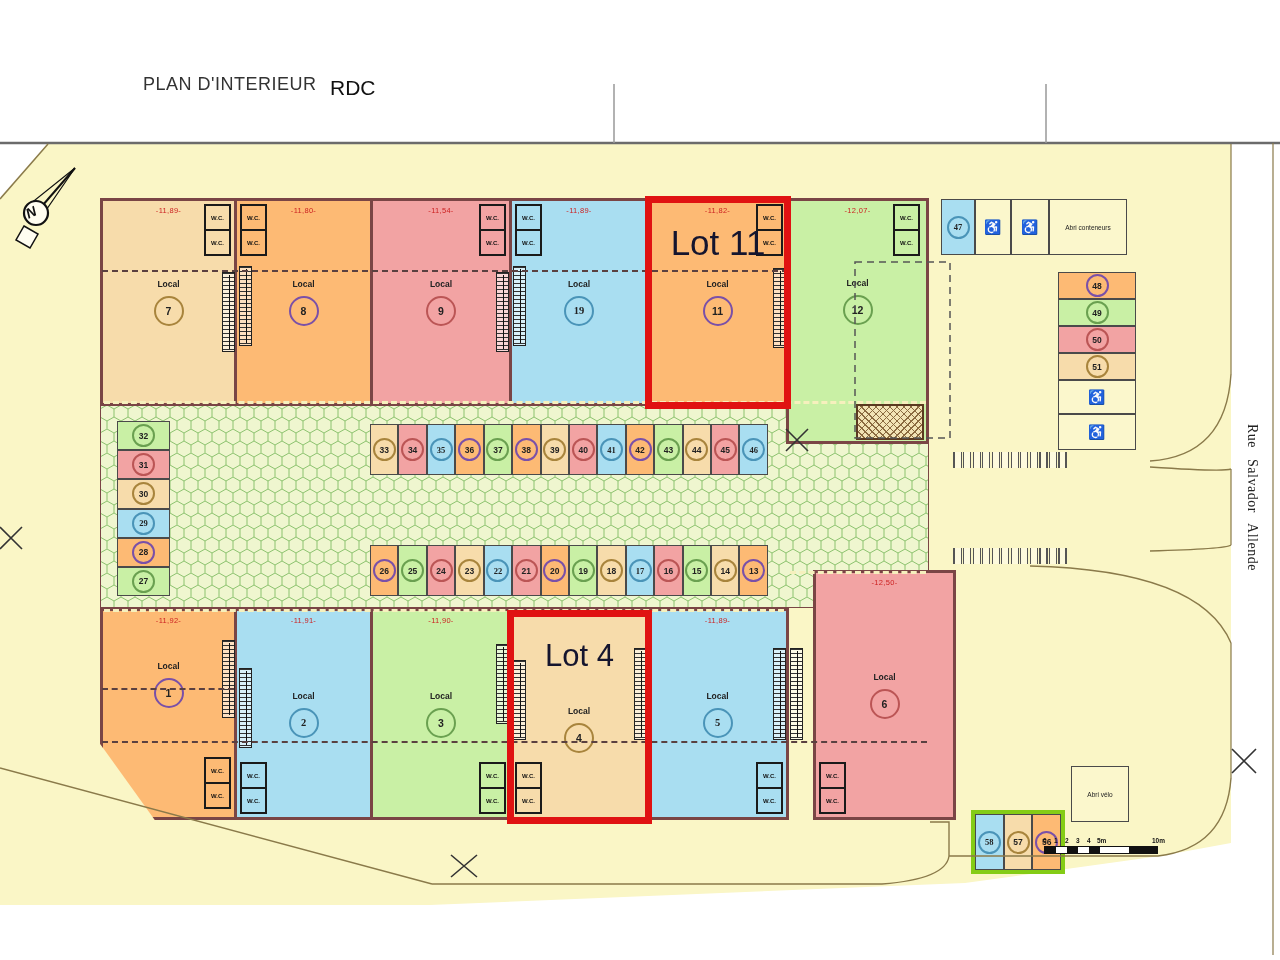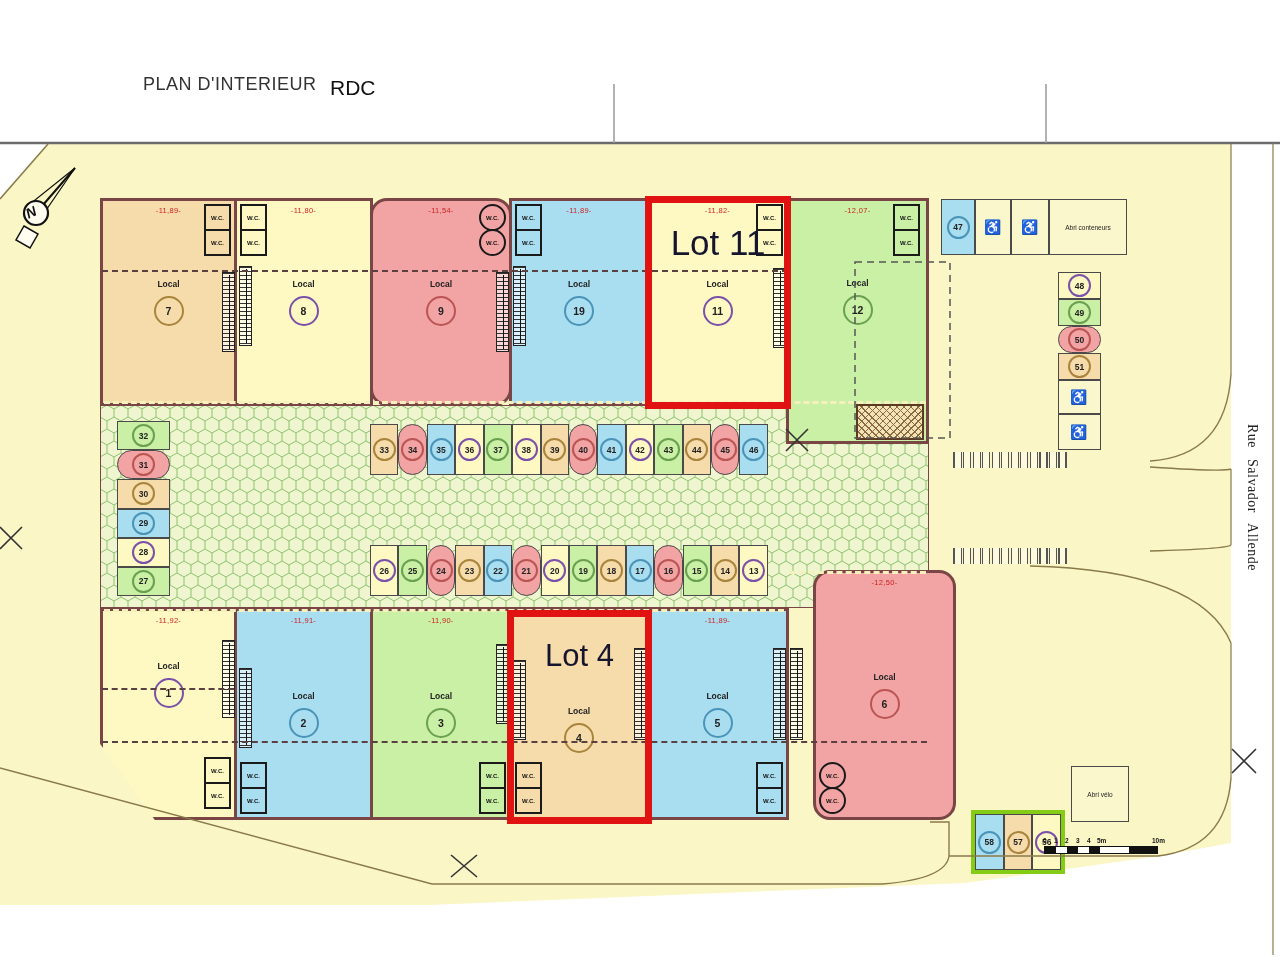--- a/index.html
+++ b/index.html
@@ -4,28 +4,28 @@
 <style>
   html,body{margin:0;padding:0;background:#fff;}
   #canvas{position:relative;width:1280px;height:960px;background:#fff;overflow:hidden;
           font-family:"Liberation Sans",sans-serif;}
   .abs{position:absolute;}
   
   #site{position:absolute;left:0;top:143px;width:1280px;height:762px;background:#faf6c6;
         clip-path:polygon(48px 0,1231px 0,1231px 700px,1160px 713px,965px 740px,430px 762px,0 762px,0 56px);}
   
   .c-orange{background:#f7dcab;}
-  .c-red{background:#f2a3a3;border-radius:17px;}
+  .c-red{background:#f2a3a3;}
   .c-blue{background:#a9def1;}
-  .c-purple{background:#fef9c3;}
+  .c-purple{background:#fdba74;}
   .c-green{background:#c9f0a5;}
   .c-yellow{background:#fbf7cc;}
   .c-orange .circle,.c-orange .pnum{border-color:#a8843c;}
   .c-red .circle,.c-red .pnum{border-color:#bb5555;}
-  .c-blue .circle,.c-blue .pnum{border-color:#4a94b8;}
+  .c-blue .circle,.c-blue .pnum{border-color:#4a94b8;font-family:Liberation Serif, serif;}
   .c-purple .circle,.c-purple .pnum{border-color:#7a50a8;}
   .c-green .circle,.c-green .pnum{border-color:#6aa050;}
   
   .local{position:absolute;border:3px solid #7a4545;box-sizing:border-box;}
   .local .dim{position:absolute;top:5px;left:0;width:100%;text-align:center;
               font-size:7.5px;color:#cc2222;letter-spacing:.3px;}
   .local .body{position:absolute;inset:0;display:flex;flex-direction:column;align-items:center;
                justify-content:center;gap:7px;}
   .local .loclabel{font-size:8.5px;font-weight:600;color:#222;}
   .circle{width:26px;height:26px;border-radius:50%;border:2px solid #555;display:flex;
@@ -372,21 +372,21 @@
         <span class="hc">♿</span>
       </div>
     <div class="spot c-yellow" style="flex:0 0 38px">
         <span class="hc">♿</span>
       </div>
     <div class="spot c-yellow" style="flex:1">
         <span class="smalllbl">Abri conteneurs</span>
       </div>
   </div>
 
-  <div class="pcol" style="left:1058px;top:272px;width:43px">
+  <div class="pcol" style="left:1058px;top:272px;width:78px">
     <div class="spot c-purple" style="height:27px">
         <span class="pnum">48</span>
       </div>
     <div class="spot c-green" style="height:27px">
         <span class="pnum">49</span>
       </div>
     <div class="spot c-red" style="height:27px">
         <span class="pnum">50</span>
       </div>
     <div class="spot c-orange" style="height:27px">

